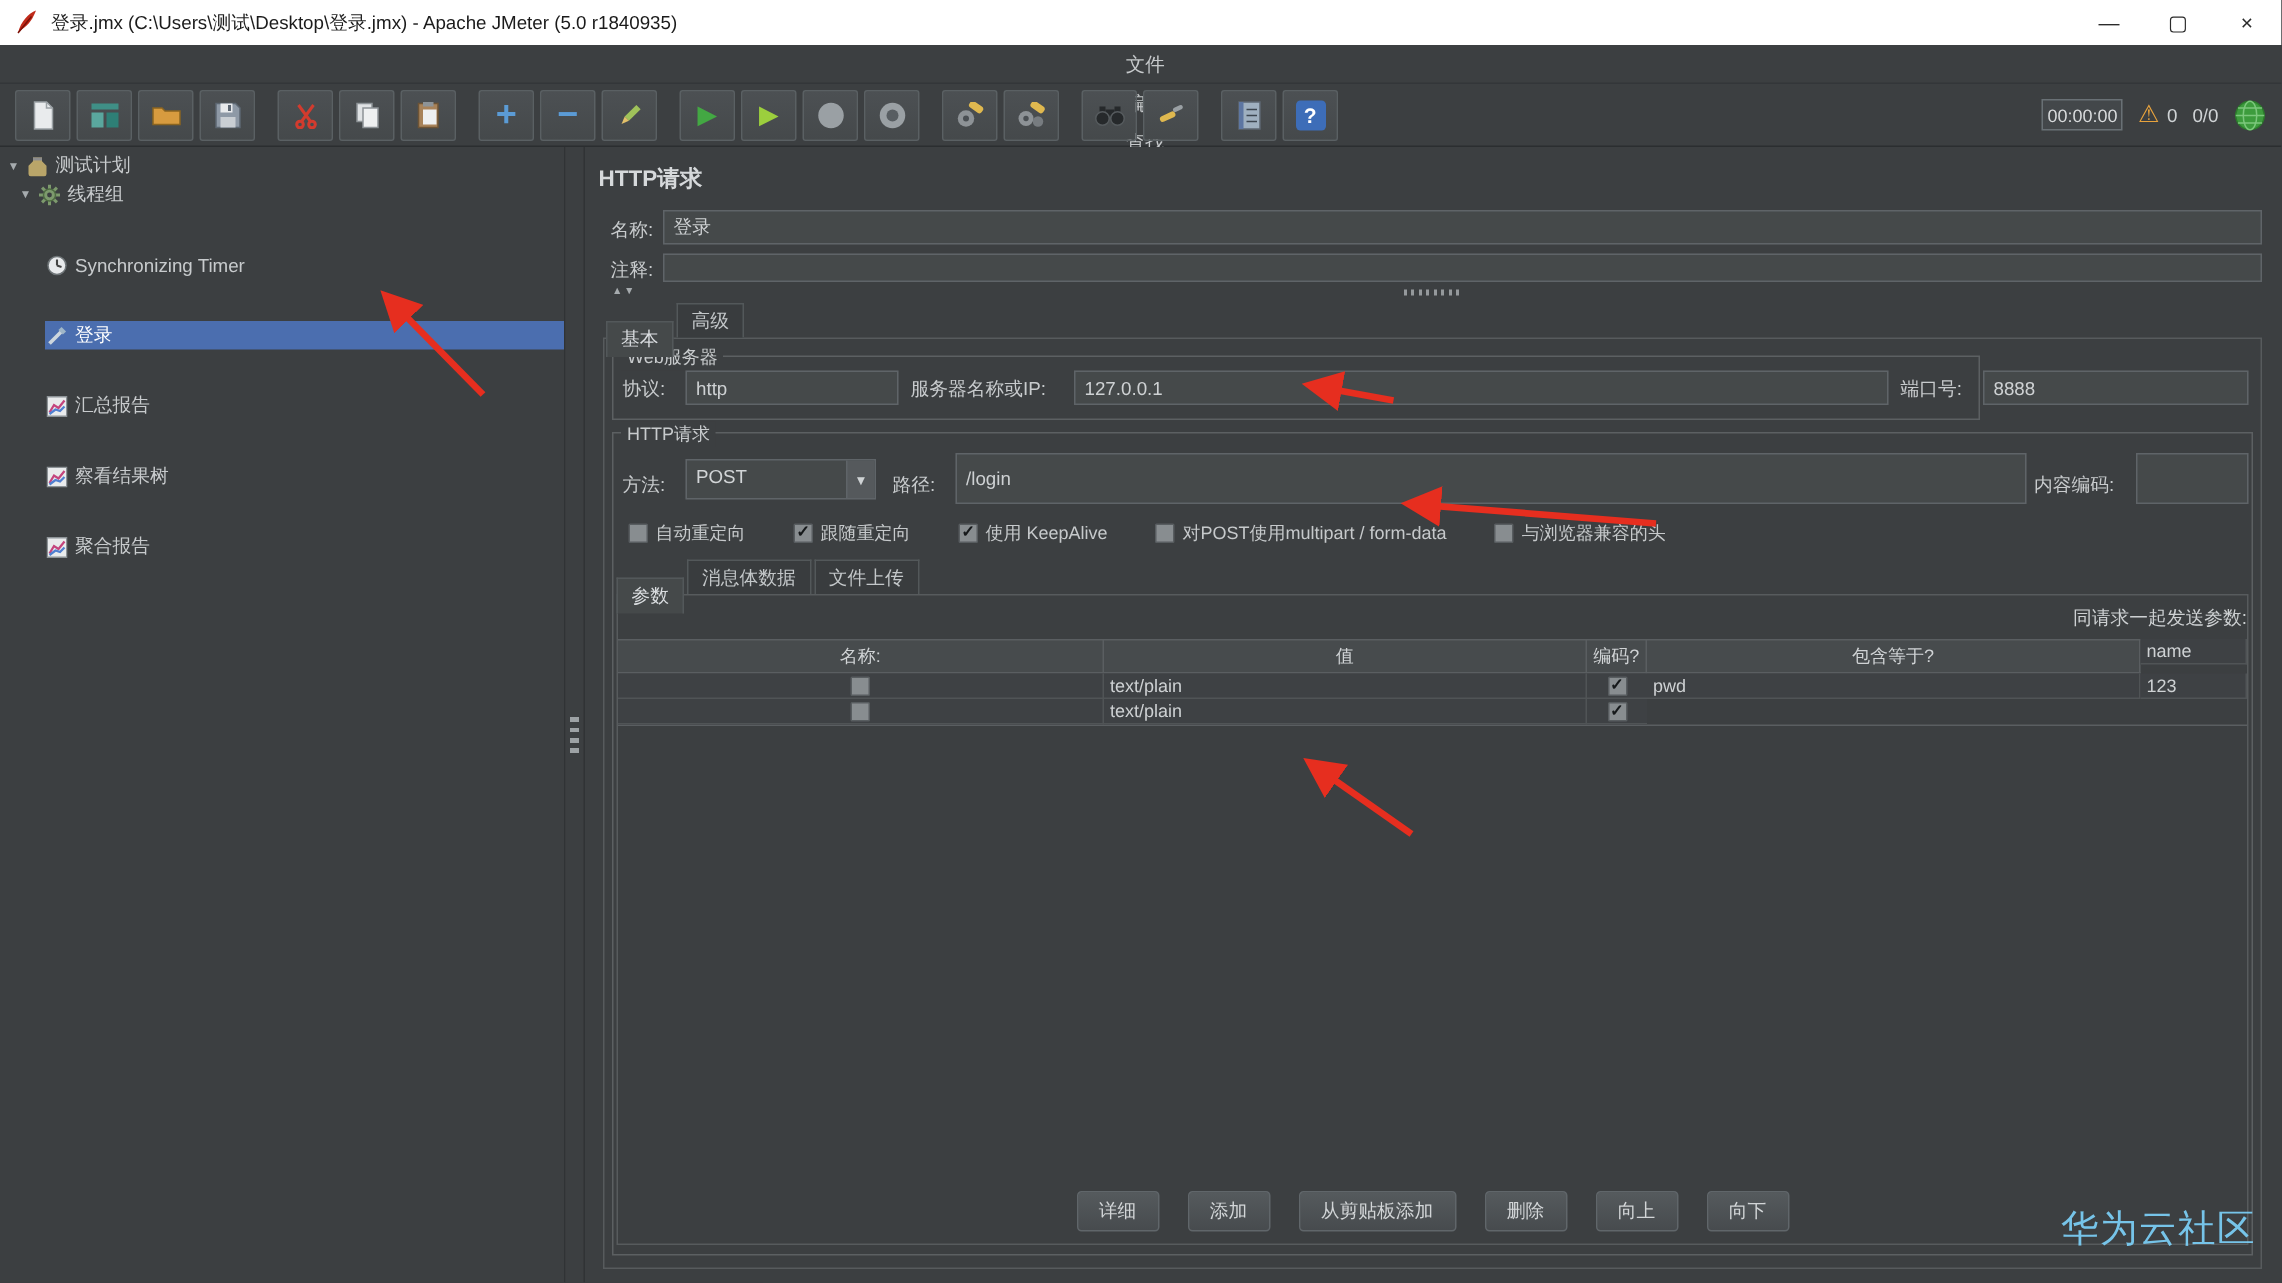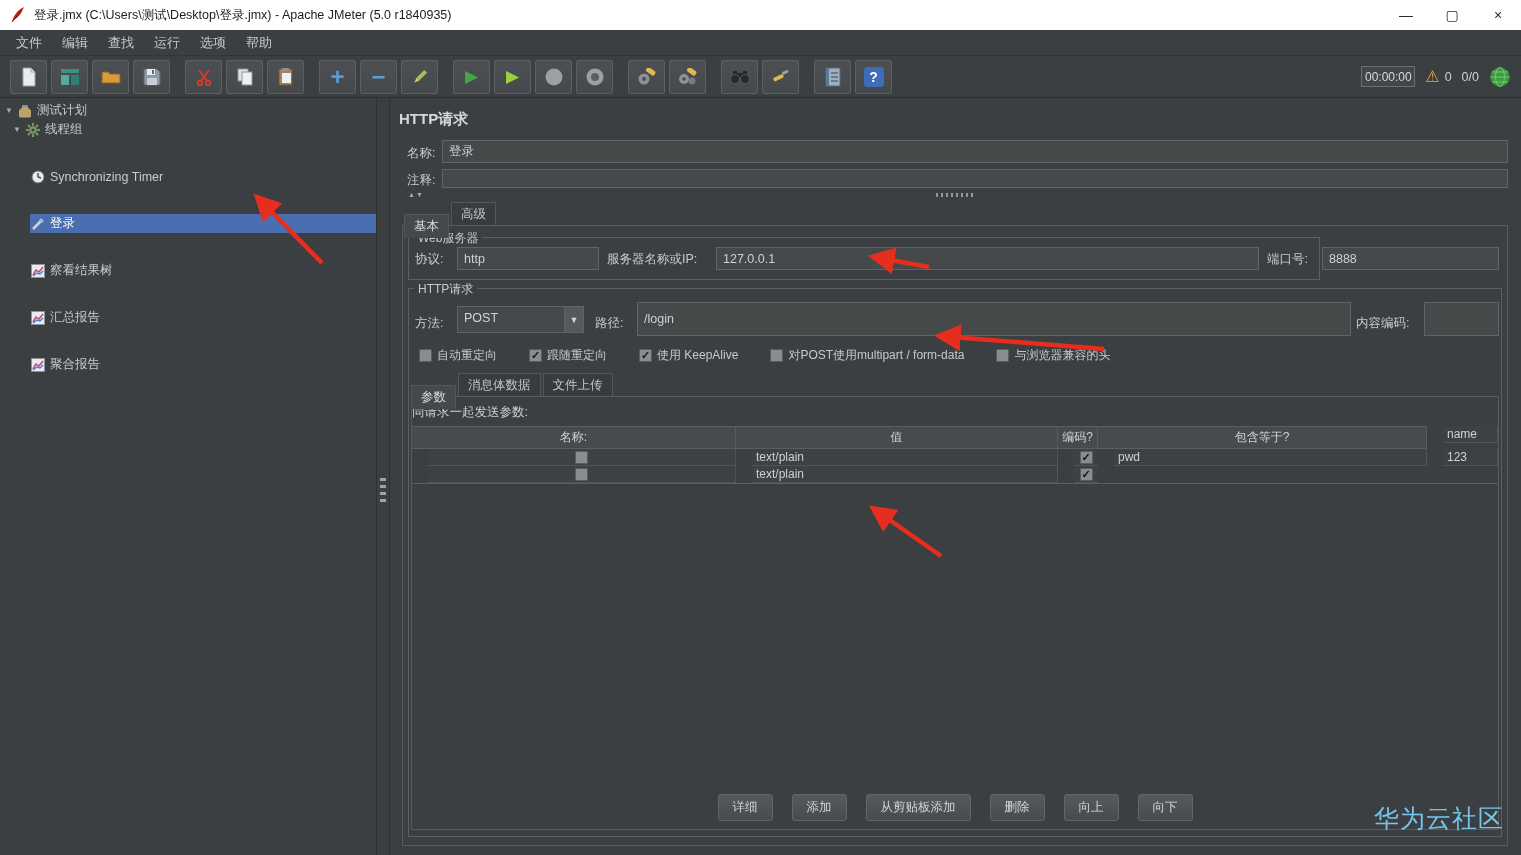--- a/index.html
+++ b/index.html
@@ -5,21 +5,21 @@
   *{box-sizing:border-box;margin:0;padding:0;}
   html,body{width:1521px;height:855px;}
   body{position:relative;overflow:hidden;background:#3c3f41;font-family:"Liberation Sans",sans-serif;color:#c6c9cb;font-size:12px;}
 
   
   .titlebar{height:30px;background:#ffffff;color:#1b1b1b;display:flex;align-items:center;padding-left:10px;}
   .titlebar .title{font-size:12.5px;margin-left:8px;flex:1;white-space:nowrap;overflow:hidden;}
   .win-btn{width:46px;height:30px;display:flex;align-items:center;justify-content:center;font-size:14px;color:#2b2b2b;cursor:default;}
 
   
-  .menubar{height:26px;background:#3c3f41;display:flex;align-items:center;padding-left:6px;border-bottom:1px solid #333639;}
+  .menubar{height:26px;background:#3c3f41;display:flex;align-items:center;padding-left:6px;border-bottom:1px solid #333639;flex-direction:column;}
   .menu-item{padding:4px 10px;font-size:13px;color:#c6c9cb;}
 
   
   .toolbar{height:42px;background:#3c3f41;border-bottom:1px solid #2b2e30;display:flex;align-items:center;padding:0 10px;}
   .tb-btn{width:37px;height:34px;border:1px solid #5a6063;background:linear-gradient(#4c5053,#45494b);border-radius:2px;display:flex;align-items:center;justify-content:center;margin-right:4px;flex:none;}
   .tb-sep{width:11px;height:34px;flex:none;}
   .glyph-plus{font-size:24px;font-weight:bold;color:#5b9bd5;line-height:20px;}
   .glyph-play{font-size:17px;color:#43a843;line-height:17px;}
   .glyph-play2{font-size:17px;color:#9ccf3d;line-height:17px;}
   .help-badge{width:20px;height:20px;background:#3d6db8;border-radius:3px;color:#fff;font-weight:bold;font-size:14px;display:flex;align-items:center;justify-content:center;}
@@ -60,25 +60,25 @@
   .group-title{position:absolute;top:-8px;left:5px;background:#3c3f41;padding:0 4px;font-size:12px;color:#c8cbcd;}
   .combo{position:absolute;display:flex;background:#45494a;border:1px solid #5f6468;}
   .combo .combo-text{flex:1;padding:4px 6px;font-size:12.5px;color:#d2d5d7;}
   .combo .combo-arrow{width:19px;background:#55595c;border-left:1px solid #5f6468;display:flex;align-items:center;justify-content:center;font-size:9px;color:#cfd3d5;}
   .opt-row{position:absolute;display:flex;align-items:center;gap:17px;}
   .opt{display:flex;align-items:center;gap:5px;font-size:12px;color:#c6c9cb;}
   .cb{width:13px;height:13px;background:#888d90;border:1px solid #585d60;display:inline-flex;align-items:center;justify-content:center;border-radius:1px;flex:none;}
   .cb .mark{display:none;font-size:11px;line-height:11px;color:#16191b;font-weight:bold;}
   .cb.checked .mark{display:block;}
   .inner-panel{position:absolute;left:2px;right:2px;top:107px;bottom:6px;border:1px solid #575b5d;}
-  .params-caption{position:absolute;top:7px;left:0;right:0;text-align:left;font-size:12.5px;color:#cdd0d2;}
+  .params-caption{position:absolute;top:7px;left:0;right:0;text-align:right;font-size:12.5px;color:#cdd0d2;}
   .ptable{position:absolute;left:0;right:0;top:29px;display:grid;grid-template-columns:324px 322px 40px 329px 1fr;border-bottom:1px solid #5a5e61;}
   .hc{background:#474b4d;border-right:1px solid #5a5e61;border-bottom:1px solid #5a5e61;border-top:1px solid #5a5e61;text-align:center;font-size:12px;color:#d0d3d5;padding:2px;}
   .hc:nth-child(5n){border-right:none;}
-  .bc{border-right:1px solid #505456;border-bottom:1px solid #505456;font-size:12px;color:#ced1d3;padding:1px 4px;background:#3e4144;display:flex;align-items:center;height:17px;margin-left:16px;}
+  .bc{border-right:1px solid #505456;border-bottom:1px solid #505456;font-size:12px;color:#ced1d3;padding:1px 4px;background:#3e4144;display:flex;align-items:center;height:17px;}
   .bc.center{justify-content:center;}
   .bc.last{border-right:none;}
   .btn-row{position:absolute;left:0;right:0;bottom:8px;display:flex;justify-content:center;gap:19px;margin-top:44px;}
   .btn{background:linear-gradient(#555a5d,#474b4e);border:1px solid #60666a;border-radius:3px;color:#d2d5d7;font-size:12.5px;padding:4px 14px;font-family:inherit;}
 
   
   .arrows{position:absolute;left:0;top:0;z-index:40;pointer-events:none;}
   .arrow{stroke:#e62e1f;stroke-width:4.5;}
   .watermark{position:absolute;right:17px;bottom:20px;font-size:25px;color:#7dd3fc;opacity:.9;letter-spacing:1px;z-index:30;}
 </style>
@@ -346,33 +346,33 @@
     </div>
     <div class="tree-row lvl2">
       <div class="row-body">
         <span class="t-icon">
             <svg width="14" height="14">
               <rect x="0.5" y="0.5" width="13" height="13" fill="#e9ebec" stroke="#8d9397"></rect>
               <polyline points="2,11 5,6 8,8 12,3" fill="none" stroke="#c4457d" stroke-width="1.5"></polyline>
               <polyline points="2,12 6,9 9,10 12,7" fill="none" stroke="#4f7fd0" stroke-width="1.5"></polyline>
             </svg>
           </span>
-        <span class="t-label">察看结果树</span>
+        <span class="t-label">汇总报告</span>
       </div>
     </div>
     <div class="tree-row lvl2">
       <div class="row-body">
         <span class="t-icon">
             <svg width="14" height="14">
               <rect x="0.5" y="0.5" width="13" height="13" fill="#e9ebec" stroke="#8d9397"></rect>
               <polyline points="2,11 5,6 8,8 12,3" fill="none" stroke="#c4457d" stroke-width="1.5"></polyline>
               <polyline points="2,12 6,9 9,10 12,7" fill="none" stroke="#4f7fd0" stroke-width="1.5"></polyline>
             </svg>
           </span>
-        <span class="t-label">汇总报告</span>
+        <span class="t-label">察看结果树</span>
       </div>
     </div>
     <div class="tree-row lvl2">
       <div class="row-body">
         <span class="t-icon">
             <svg width="14" height="14">
               <rect x="0.5" y="0.5" width="13" height="13" fill="#e9ebec" stroke="#8d9397"></rect>
               <polyline points="2,11 5,6 8,8 12,3" fill="none" stroke="#c4457d" stroke-width="1.5"></polyline>
               <polyline points="2,12 6,9 9,10 12,7" fill="none" stroke="#4f7fd0" stroke-width="1.5"></polyline>
             </svg>

